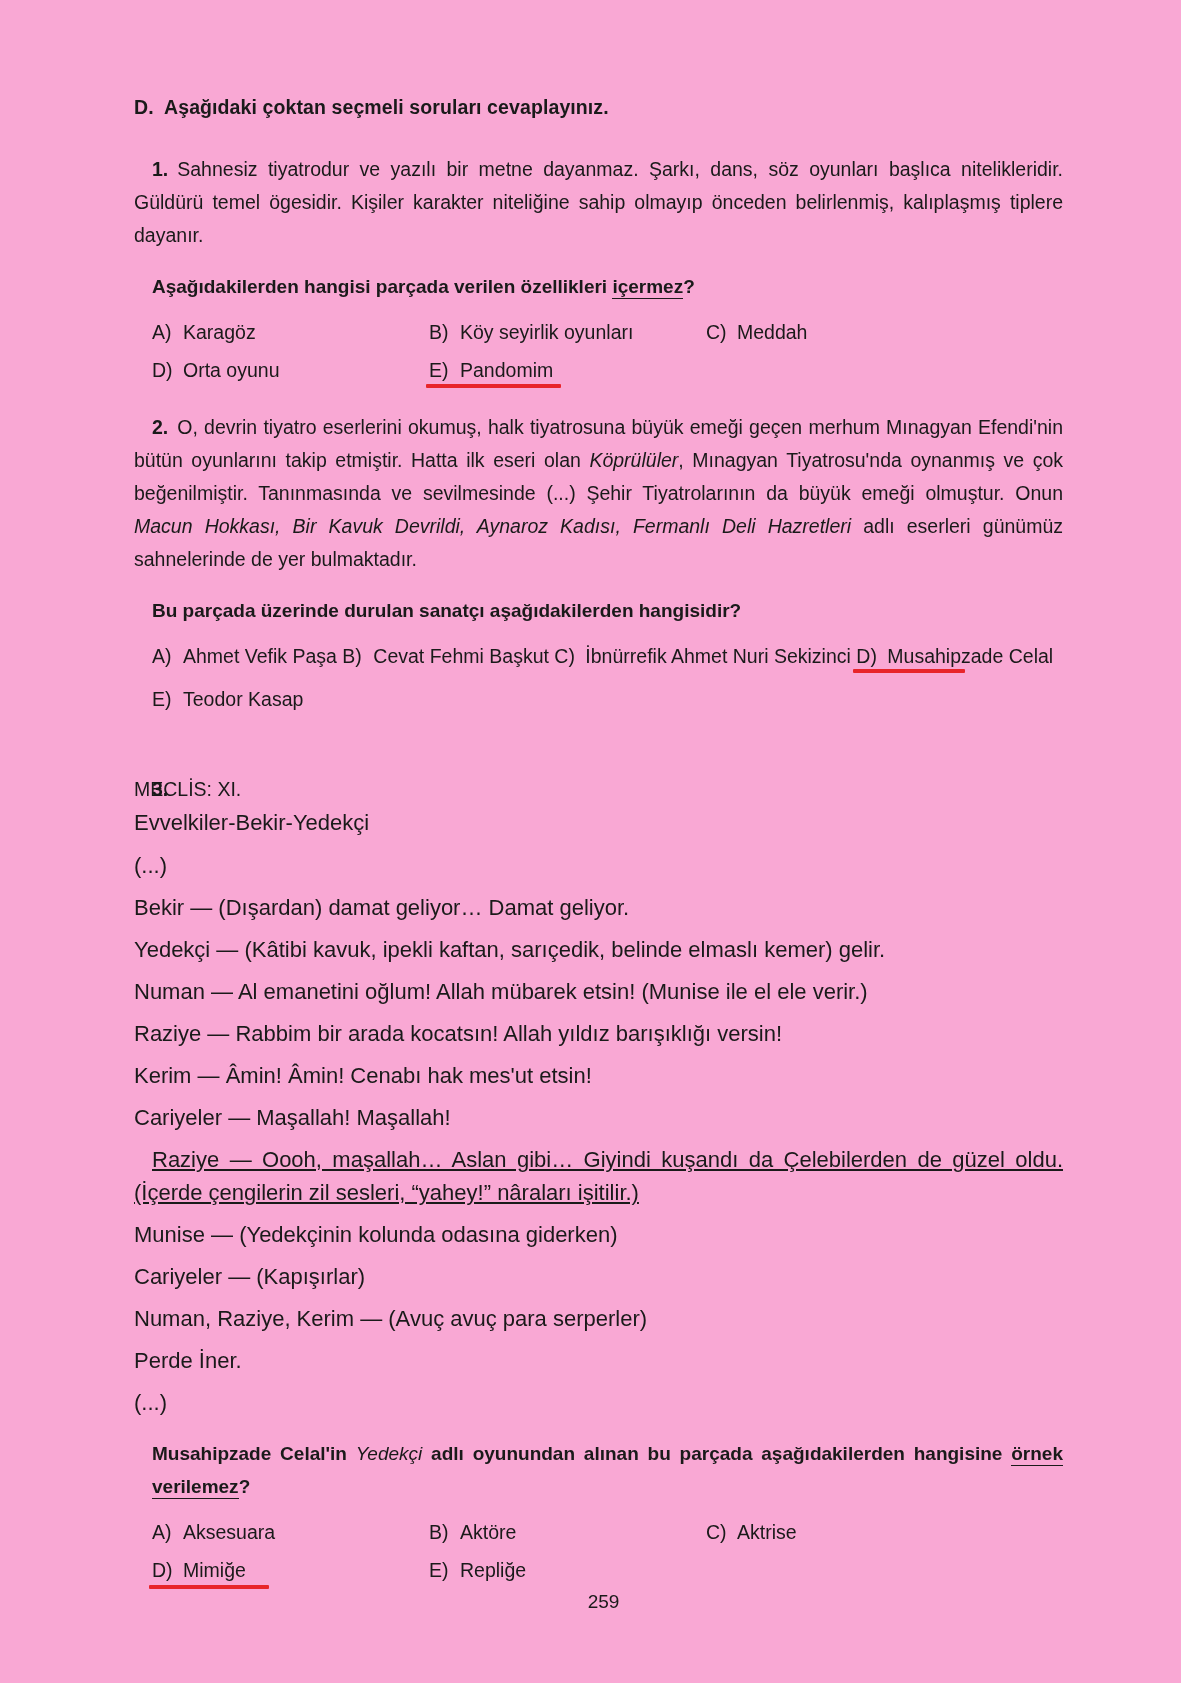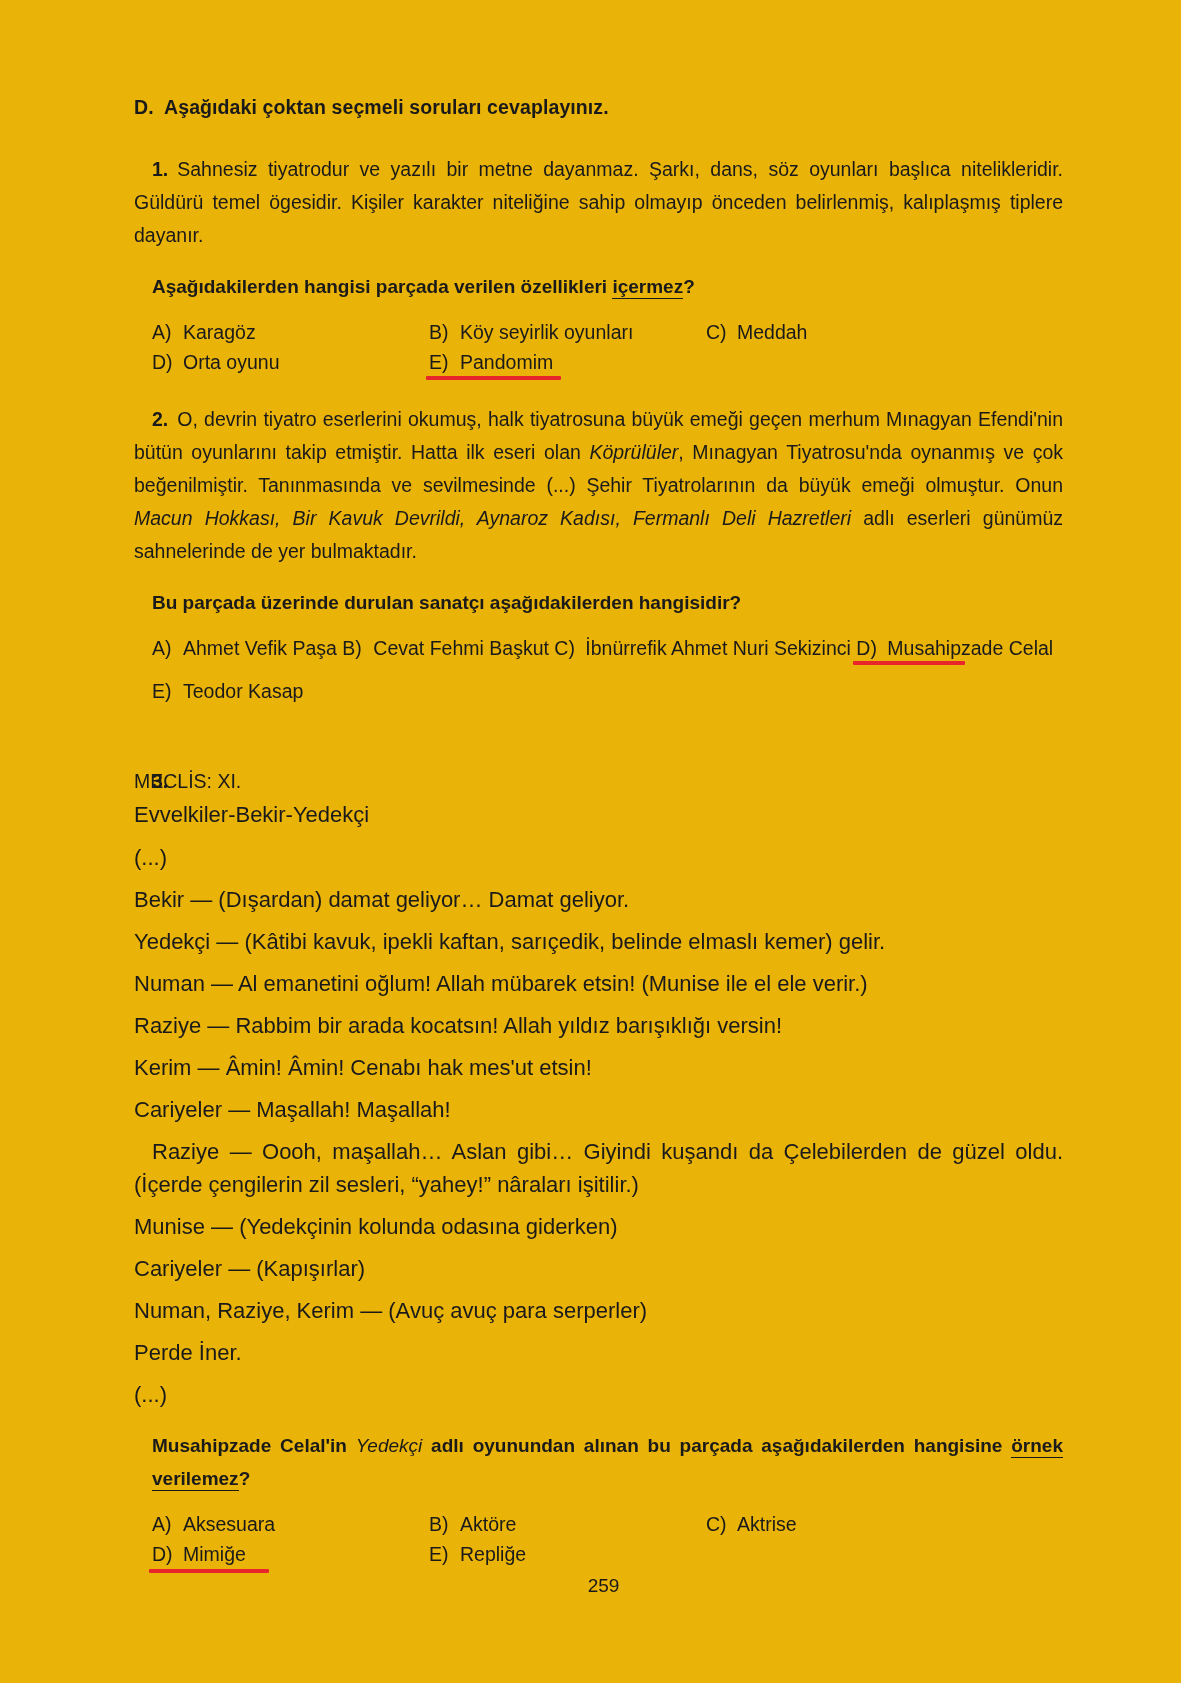--- a/index.html
+++ b/index.html
@@ -8,21 +8,21 @@
     background: #ffffff;
   }
   body {
     font-family: "Liberation Sans", sans-serif;
     color: #1a1a1a;
   }
   .page {
     position: relative;
     width: 1181px;
     height: 1683px;
-    background: #eab308;
+    background: #f9a8d4;
     box-sizing: border-box;
     padding: 96px 118px 0 134px;
     overflow: hidden;
   }
   .section-head {
     font-size: 19.5px;
     font-weight: bold;
     margin: 0 0 34px 0;
     letter-spacing: 0.1px;
   }
@@ -49,21 +49,21 @@
     line-height: 33px;
     margin: 18px 0 14px 18px;
     text-align: justify;
   }
   .u-thin { border-bottom: 1.6px solid #1a1a1a; padding-bottom: 1px; }
   em.it { font-style: italic; font-weight: normal; }
 
   .opts-grid {
     display: grid;
     grid-template-columns: 277px 277px auto;
-    row-gap: 0;
+    row-gap: 8px;
     margin: 12px 0 0 18px;
     font-size: 19.5px;
     line-height: 30px;
   }
   .opts-stack {
     margin: 12px 0 0 18px;
     font-size: 19.5px;
     line-height: 30px;
   }
   .opts-stack .opt { margin-bottom: 13px; }
@@ -92,21 +92,21 @@
     left: 18px;
     top: 0;
   }
   .centered { text-align: left; }
   .play-line {
     font-size: 22px;
     line-height: 33px;
     margin: 0;
     text-align: justify;
   }
-  .play-line.ind { text-indent: 18px; }
+  .play-line.ind { text-indent: 18px; text-decoration: underline; }
   .play-block { margin-top: 10px; }
   .play-block p { margin: 0 0 9px 0; }
 
   .page-num {
     text-align: center;
     font-size: 19px;
     margin-top: 6px;
     padding-left: 10px;
   }
   .gap-md { height: 26px; }

